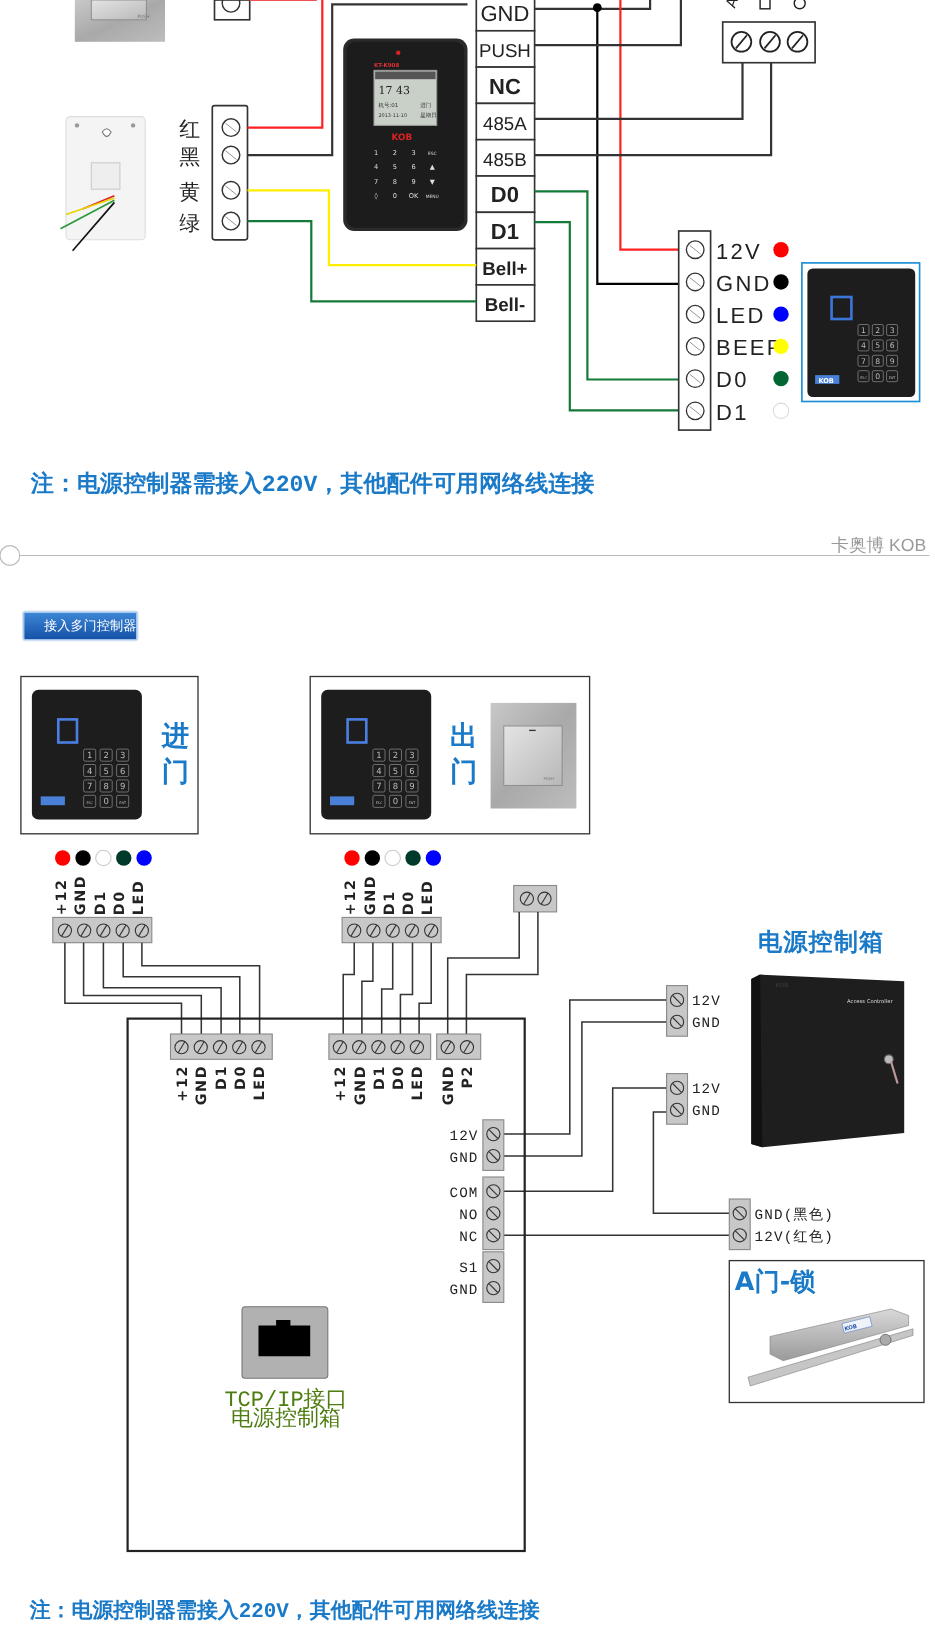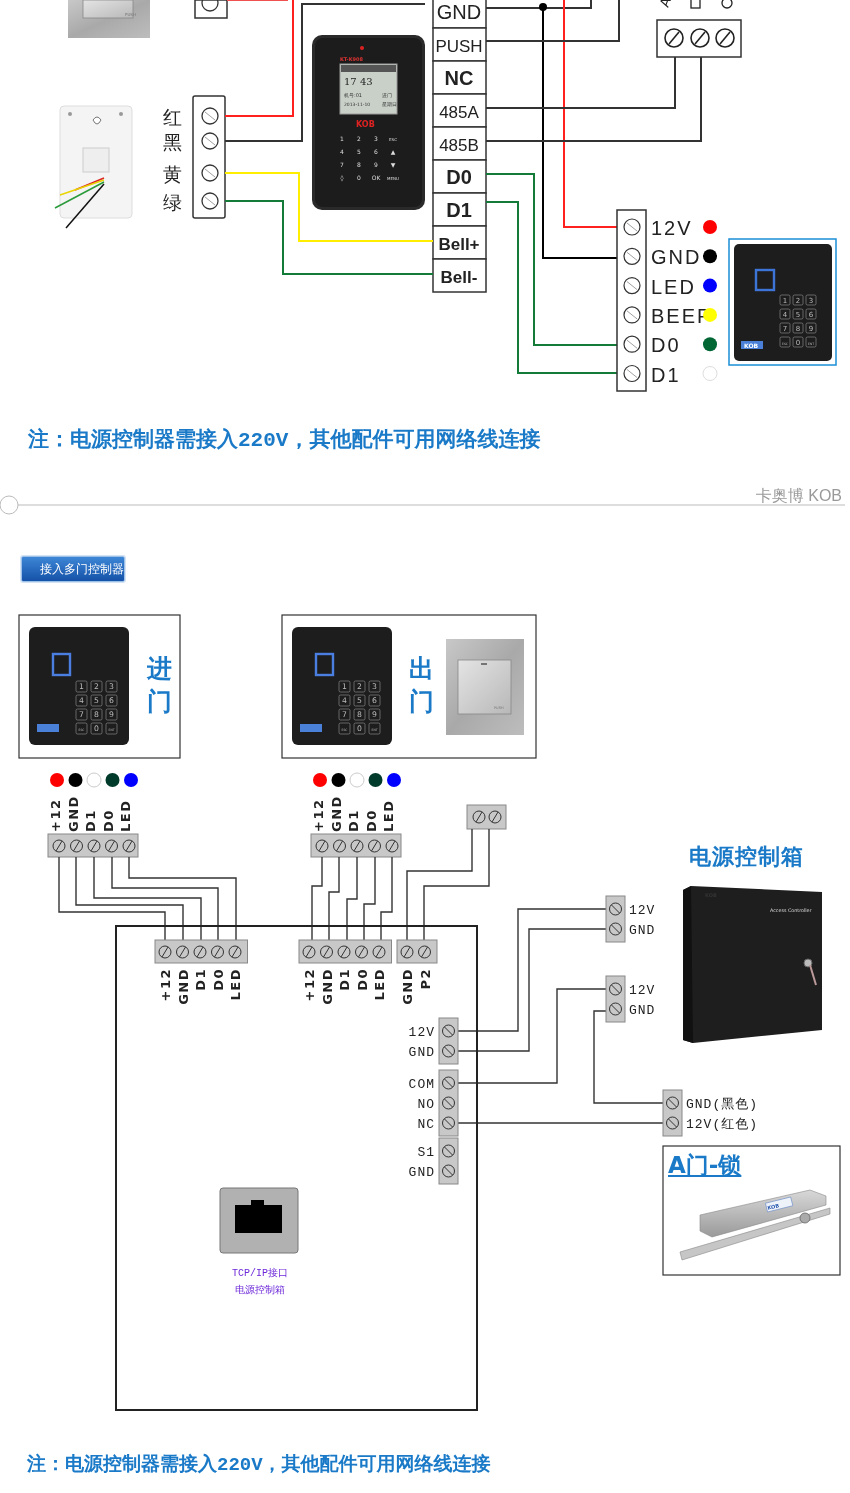--- a/index.html
+++ b/index.html
@@ -513,20 +513,20 @@
   <div>进</div>
   <div>门</div>
 </div>
 <div style="position:absolute;left:409px;top:652px;color:#1a7ac8;font-weight:bold;font-size:25px;line-height:33px;">
   <div>出</div>
   <div>门</div>
 </div>
 
 <div style="position:absolute;left:689px;top:842px;color:#1a7ac8;font-weight:bold;font-size:22px;letter-spacing:1px;">电源控制箱</div>
 
-<div style="position:absolute;left:668px;top:1150px;color:#1a7ac8;font-weight:bold;font-size:23px;text-decoration:underline;">A门-锁</div>
-
-<div class="mono" style="position:absolute;left:180px;top:1265px;width:160px;text-align:center;color:#6d28d9;font-size:10px;line-height:17px;">
+<div style="position:absolute;left:668px;top:1150px;color:#1a7ac8;font-weight:bold;font-size:23px;">A门-锁</div>
+
+<div class="mono" style="position:absolute;left:180px;top:1265px;width:160px;text-align:center;color:#4d7c0f;font-size:20px;line-height:17px;">
   <div>TCP/IP接口</div>
   <div>电源控制箱</div>
 </div>
 
 <div class="note" style="left:27px;top:1451px;font-size:19px;">注：电源控制器需接入220V，其他配件可用网络线连接</div>
 
 </body></html>

